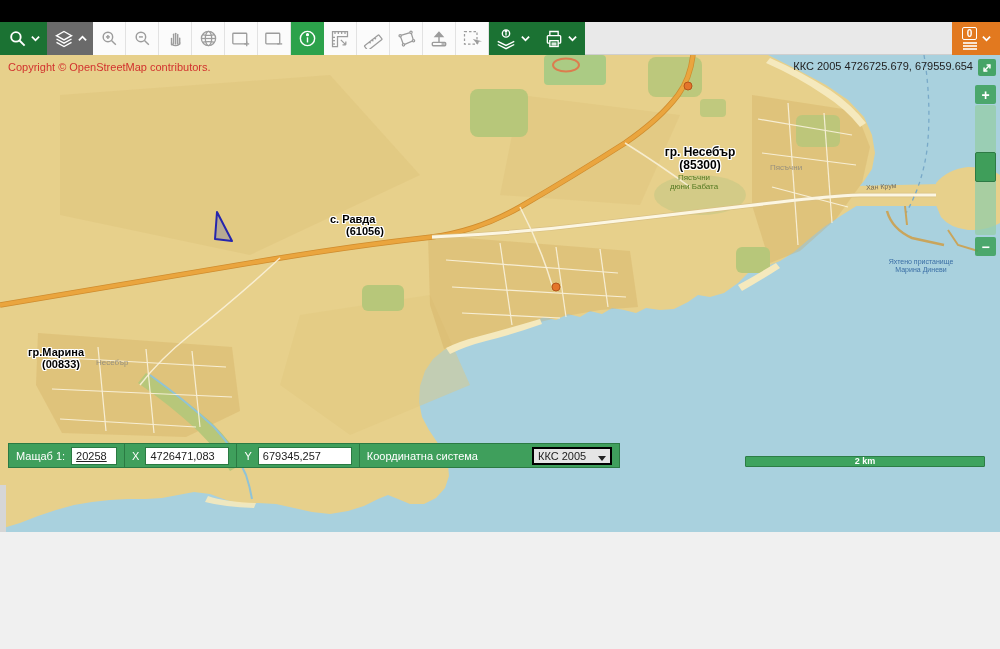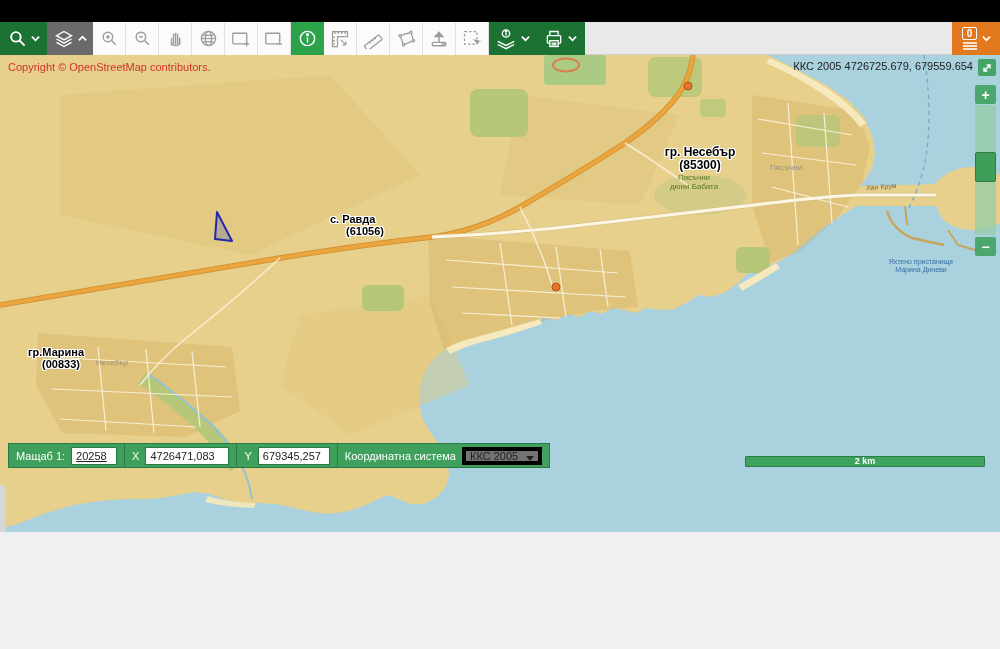--- a/index.html
+++ b/index.html
@@ -47,22 +47,22 @@
   #scalebar { left:745px; top:401px; width:240px; height:11px; background:#3ea35e; border:1px solid #2c7d45; border-radius:1px; color:#fff; font-size:9px; line-height:9px; text-align:center; font-weight:bold; }
 
   
   #statusbar { left:8px; top:388px; height:25px; display:flex; background:#3f9f5c; border:1px solid #2b7a43; color:#fff; font-size:11px; }
   .sb-seg { display:flex; align-items:center; height:100%; padding:0 7px; border-right:1px solid #2b7a43; }
   .sb-seg:last-child { border-right:none; }
   .sb-label { margin-right:6px; white-space:nowrap; }
   .sb-input { height:18px; border:1px solid #2b7a43; background:#fff; color:#222; font-size:11px; padding:0 4px; font-family:"Liberation Sans",sans-serif; }
   #scale-input { width:46px;text-decoration:underline; }
   #x-input { width:84px; }
-  #y-input { width:72px; }
-  #crs-select { width:80px; height:18px; background:#737373; color:#222; display:flex; align-items:center; justify-content:space-between; padding:0 4px; border:4px solid #000000; cursor:pointer; }
+  #y-input { width:94px; }
+  #crs-select { width:80px; height:18px; background:#e5e5e5; color:#222; display:flex; align-items:center; justify-content:space-between; padding:0 4px; border:2px solid #000000; cursor:pointer;margin-left:48px; }
   .sel-arrow { width:0; height:0; border-left:4px solid transparent; border-right:4px solid transparent; border-top:5px solid #222; margin-top:6px; }
 
   #gray-sliver { left:0; top:430px; width:6px; height:47px; background:#d6d6d6; }
   #bottom-area { position:absolute; left:0; top:532px; width:1000px; height:117px; background:#f0f0f0; }
 </style>
 </head>
 <body>
 
 <div id="app">
 

